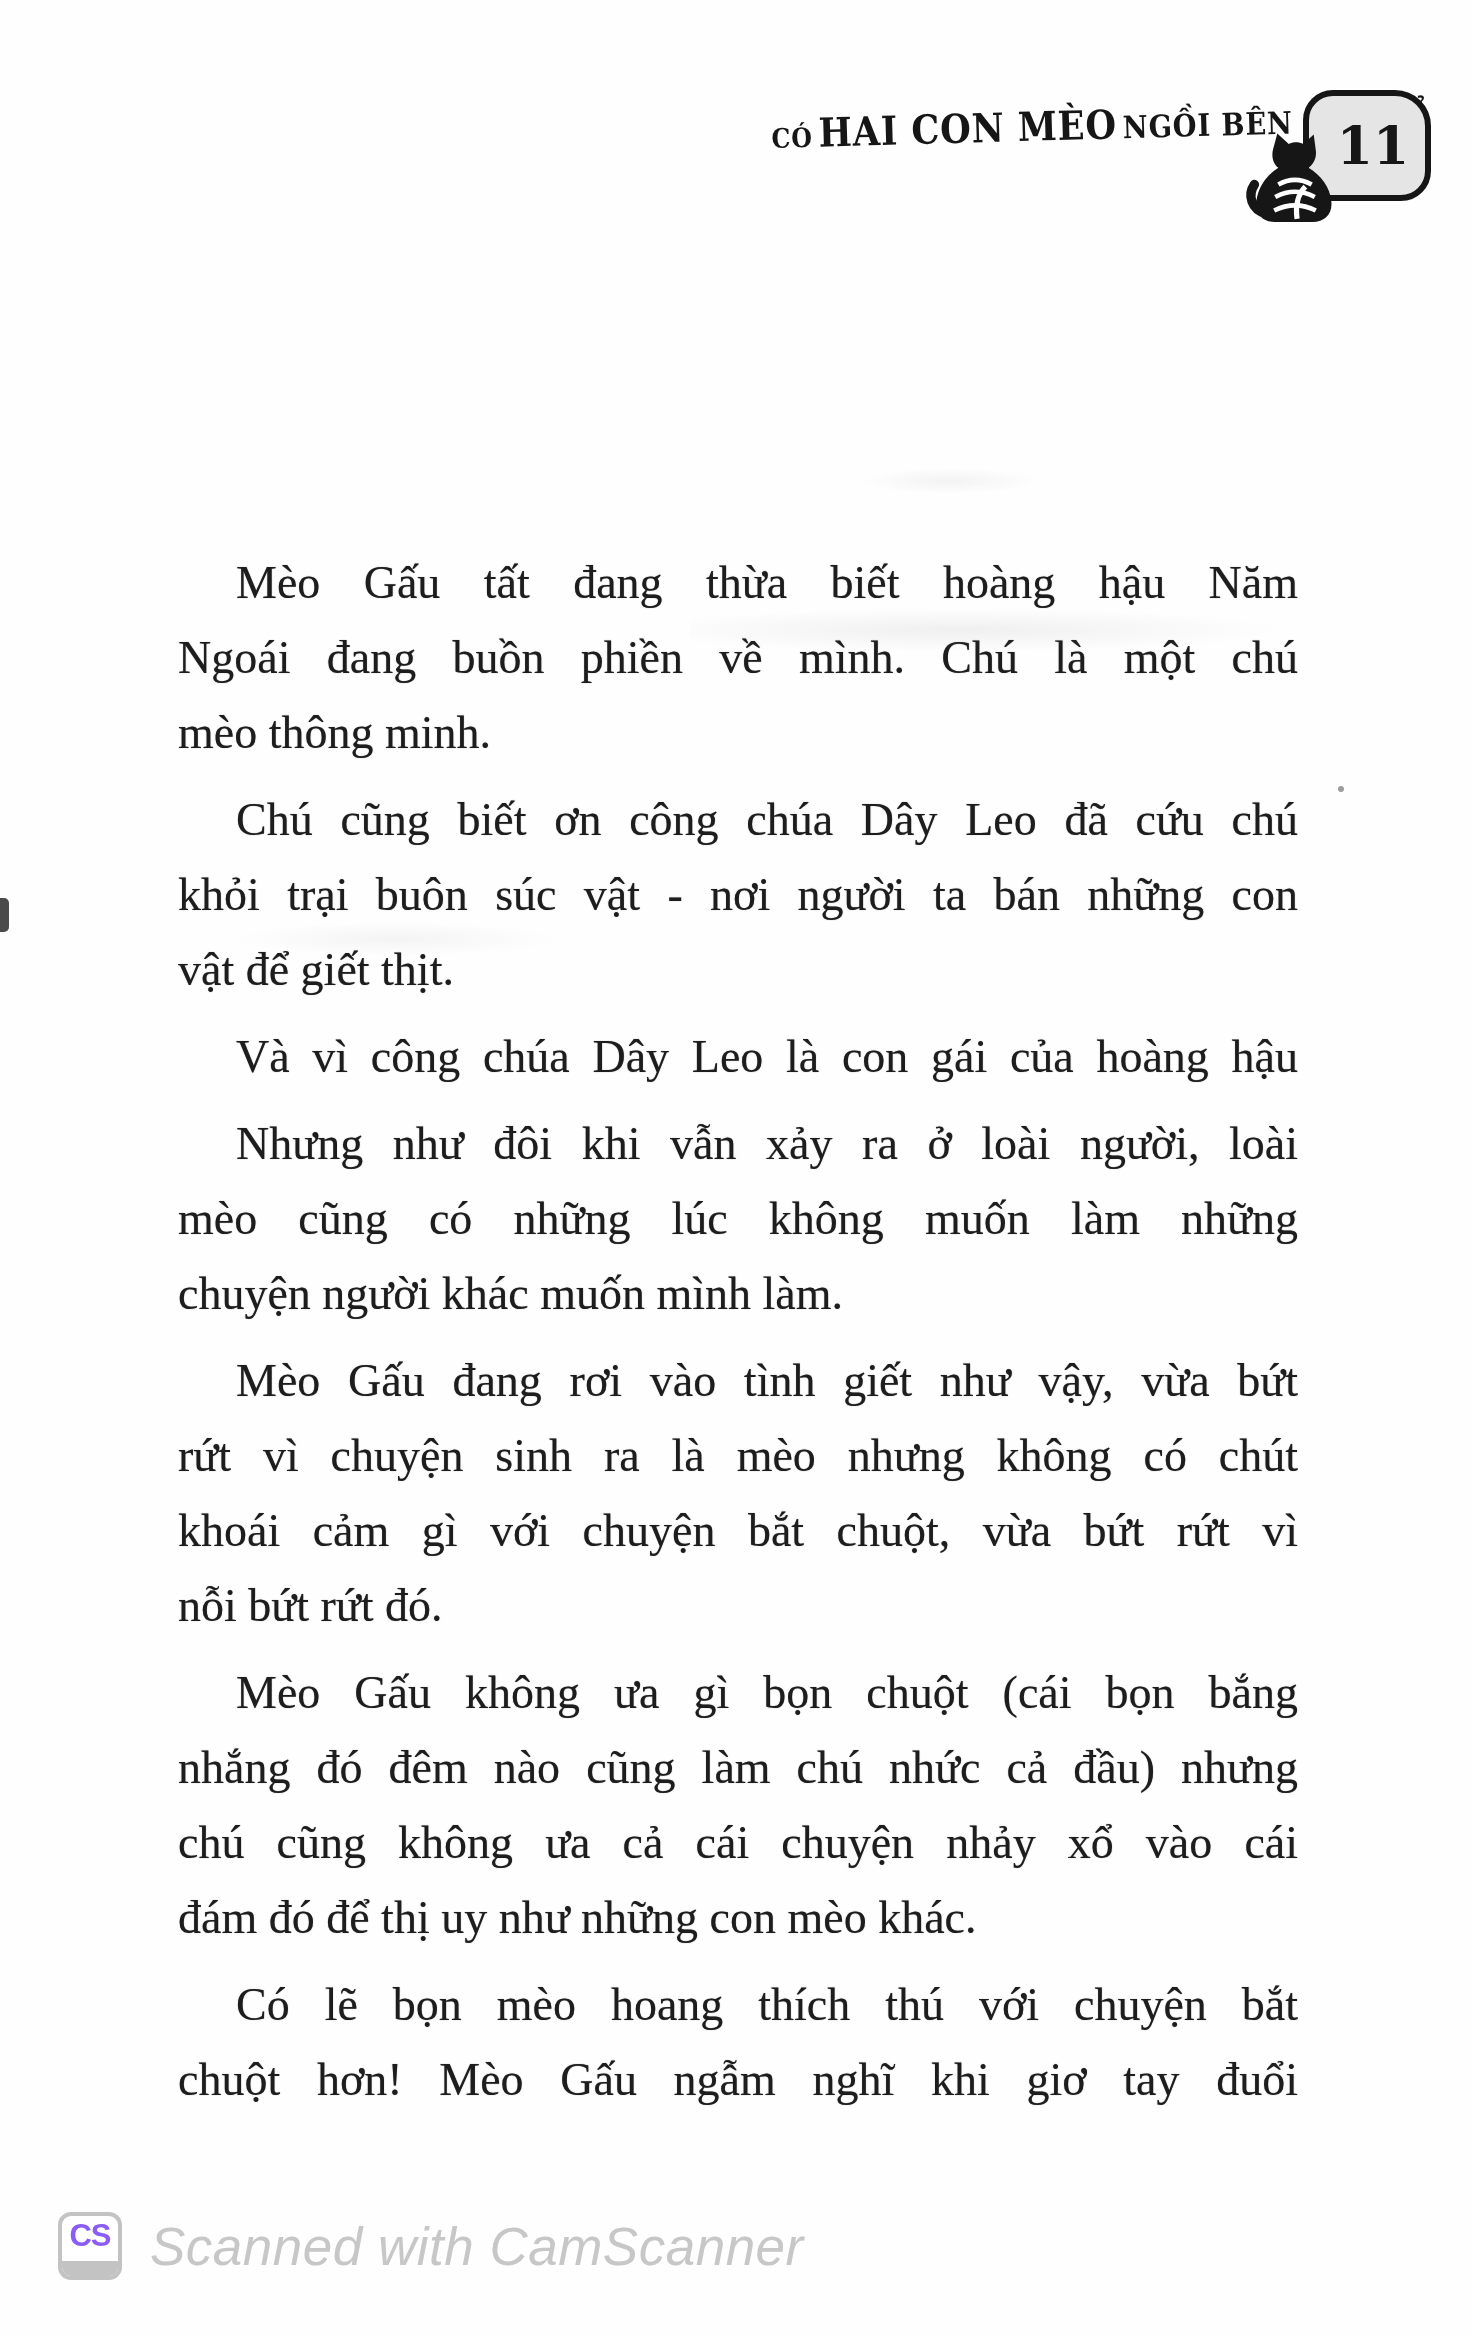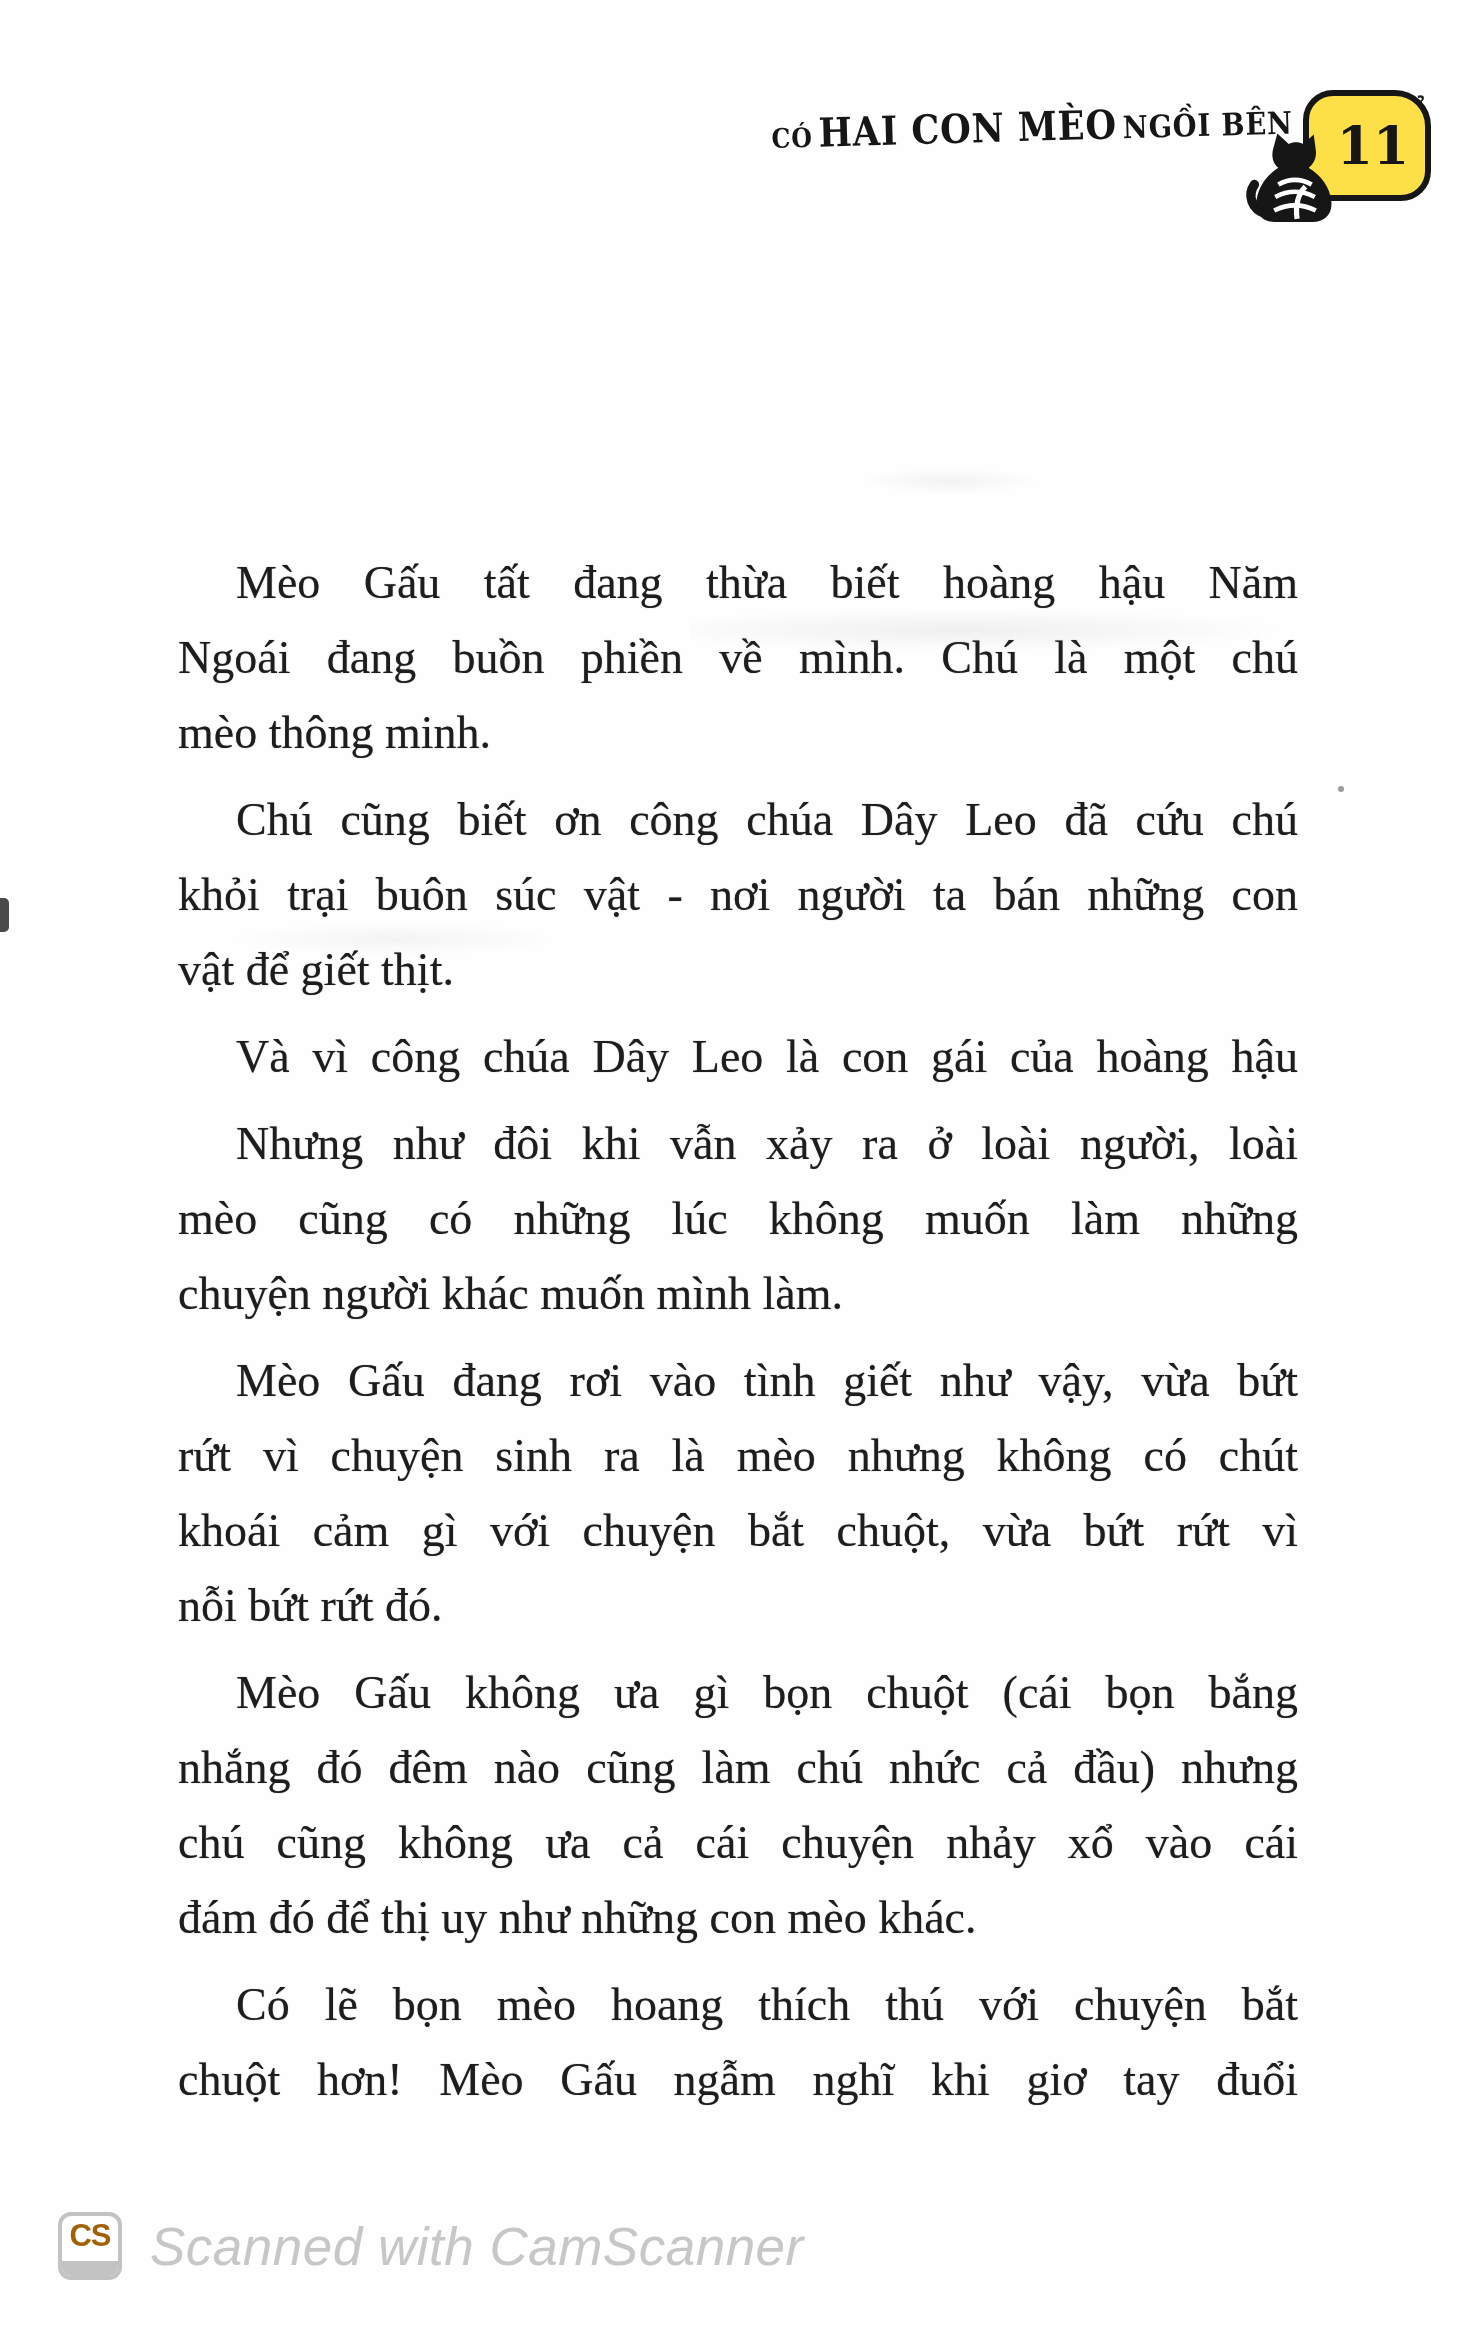--- a/index.html
+++ b/index.html
@@ -28,21 +28,21 @@
   .t-sm { font-size: 27px; }
   .t-lg { font-size: 40px; }
   .t-md { font-size: 31px; }
 
   .page-badge {
     position: absolute;
     left: 1303px;
     top: 90px;
     width: 104px;
     height: 99px;
-    background: #fde047;
+    background: #e5e5e5;
     border: 6px solid #161616;
     border-radius: 30px 36px 30px 28px;
     display: flex;
     align-items: center;
     justify-content: center;
     padding-left: 12px;
     box-sizing: content-box;
   }
   .page-badge span {
     font-family: "DejaVu Serif", serif;
@@ -134,21 +134,21 @@
     display: flex;
     align-items: center;
     justify-content: center;
     overflow: hidden;
   }
   .cs-txt {
     font-family: "Liberation Sans", sans-serif;
     font-weight: 700;
     font-size: 31px;
     letter-spacing: -1px;
-    color: #a16207;
+    color: #8b5cf6;
     margin-bottom: 22px;
     line-height: 1;
   }
   .cs-bar {
     position: absolute;
     left: 0; right: 0; bottom: 0;
     height: 15px;
     background: #c3c3c3;
   }
   .foot-label {

